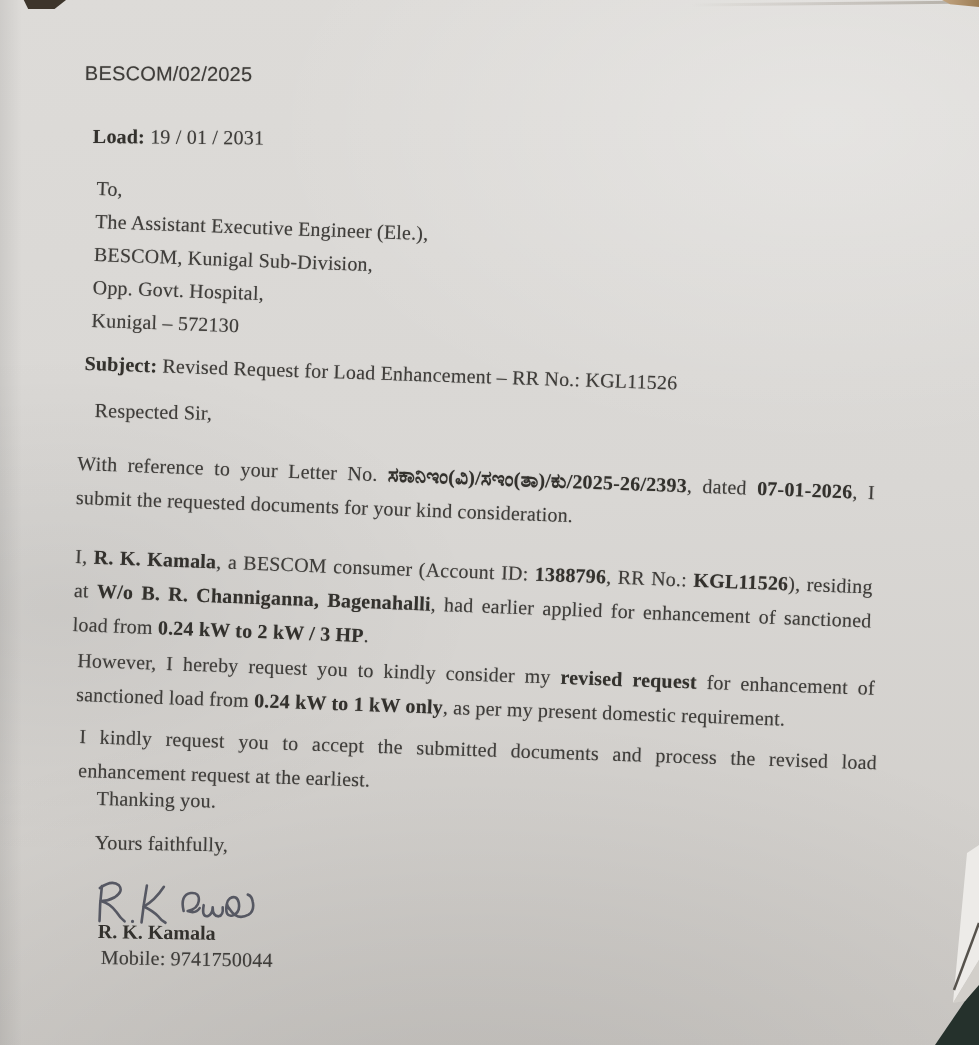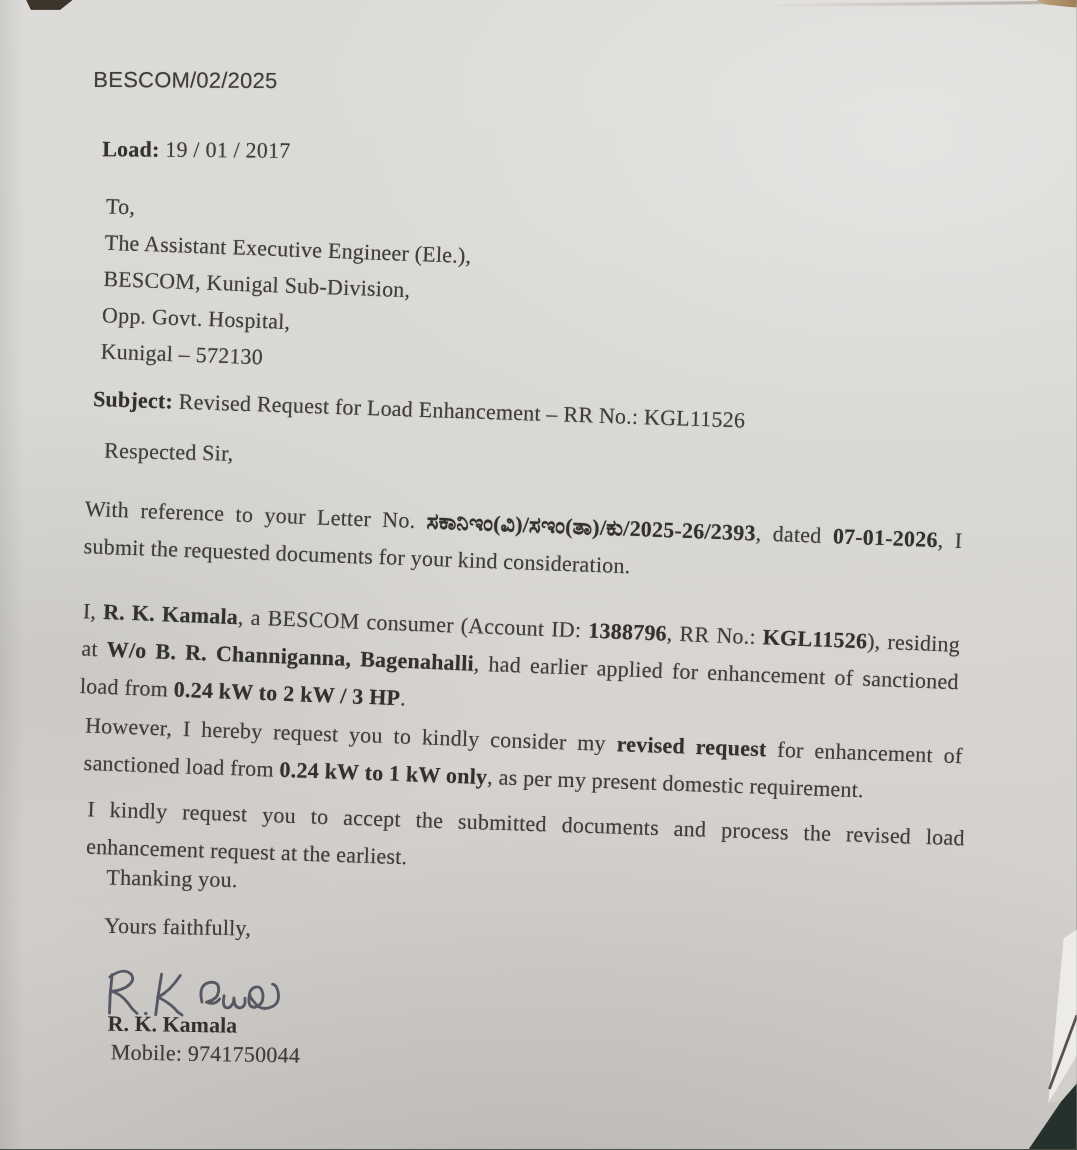--- a/index.html
+++ b/index.html
@@ -54,21 +54,21 @@
 
 <div class="photo">
 
   <div class="top-edge-line"></div>
   <div class="corner-notch-tl"></div>
   <div class="corner-sliver-tr"></div>
   <div class="left-vignette"></div>
 
   <div class="blk ref ink">BESCOM/02/2025</div>
 
-  <div class="blk date ink"><b>Load:</b><span> </span><span>19 / 01 / 2017</span></div>
+  <div class="blk date ink"><b>Load:</b><span> </span><span>19 / 01 / 2031</span></div>
 
   <div class="blk addr ink">
     <div>To,</div>
     <div>The Assistant Executive Engineer (Ele.),</div>
     <div>BESCOM, Kunigal Sub-Division,</div>
     <div>Opp. Govt. Hospital,</div>
     <div>Kunigal – 572130</div>
   </div>
 
   <div class="blk subj ink"><b>Subject:</b><span> Revised Request for Load Enhancement – RR No.: KGL11526</span></div>

